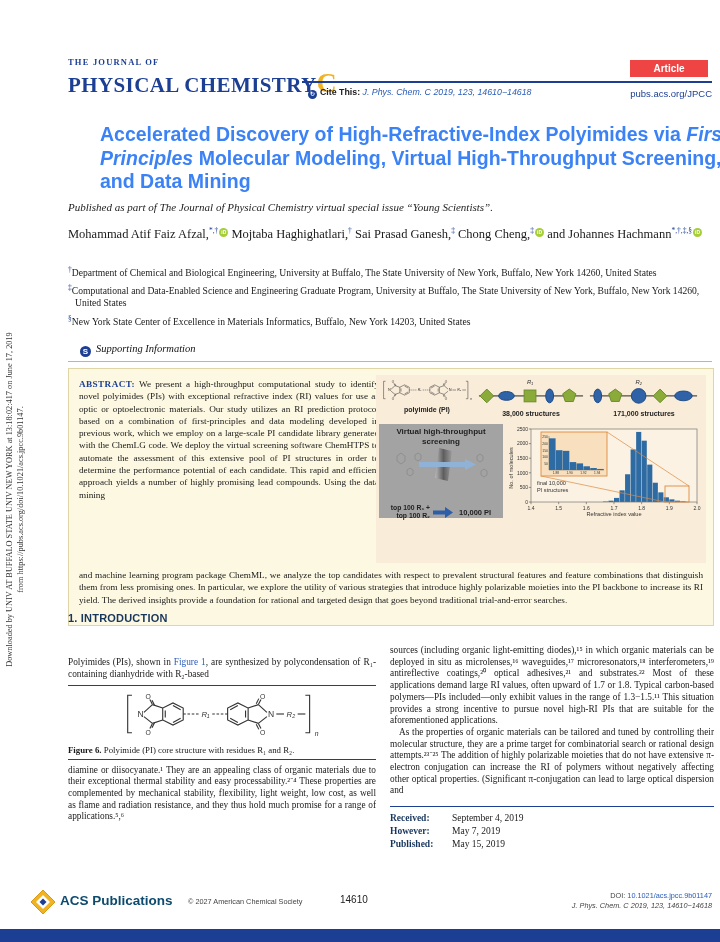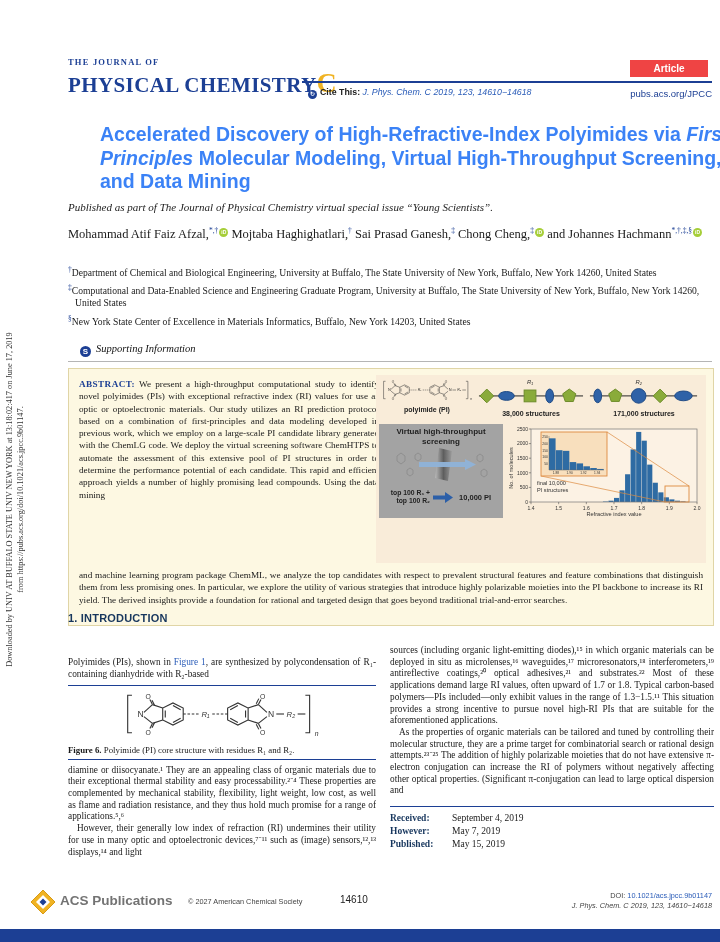--- a/index.html
+++ b/index.html
@@ -52,21 +52,21 @@
     font-size:9.2px;line-height:12.3px;text-align:justify;}
   .toc{position:absolute;right:7px;top:6px;width:330px;height:188px;background:#f9ecd9;
     padding:3px;box-sizing:border-box;}
   .toc-row1{display:flex;align-items:flex-start;height:44px;}
   .toc-cell{text-align:center;}
   .toc-cap{font:bold 7px "Liberation Sans",sans-serif;color:#222;margin-top:0px;}
   .toc-row2{display:flex;margin-top:2px;}
   .screen-box{width:124px;height:94px;background:#a3a3a3;margin-right:4px;padding:3px 2px;
     box-sizing:border-box;text-align:center;}
   .screen-title{font:bold 8px "Liberation Sans",sans-serif;line-height:9.5px;color:#222;}
-  .screen-bottom{display:flex;align-items:center;justify-content:center;margin-top:3px;}
+  .screen-bottom{display:flex;align-items:center;justify-content:center;margin-top:18px;}
   .top100{font:bold 6.8px "Liberation Sans",sans-serif;line-height:8px;text-align:right;color:#222;}
   .result-pi{font:bold 7.5px "Liberation Sans",sans-serif;color:#222;margin-left:3px;}
   svg text{font-family:"Liberation Sans",sans-serif;fill:#333;}
   
   .sec-head{left:68px;top:612px;font:bold 11px "Liberation Sans",sans-serif;color:#17365d;
     letter-spacing:0.2px;}
   .col{font-size:9.3px;line-height:11.7px;text-align:justify;}
   .col-left{left:68px;top:657px;width:308px;height:228px;overflow:hidden;}
   .col-right{left:390px;top:645px;width:324px;height:245px;overflow:hidden;}
   .figlink{color:#2a5cb8;}
@@ -74,21 +74,21 @@
     margin:5px 0 5px 0;padding:4px 0 3px 0;text-align:center;}
   .fig-cap{font-size:8.8px;line-height:10.5px;text-align:left;margin-top:3px;}
   .p-ind{text-indent:9px;margin-top:0;}
   .dates{margin-top:7px;border-top:1.6px solid #1c3f94;padding-top:5px;
     font-size:9.5px;line-height:13px;}
   .dates .row{display:flex;}
   .dates .lbl{width:62px;font-weight:bold;color:#17365d;}
   
   .footer{left:30px;right:8px;top:889px;height:32px;font-family:"Liberation Sans",sans-serif;}
   .acs-logo{position:absolute;left:0;top:0;}
-  .acs-pub{position:absolute;left:30px;top:4px;font:bold 13.5px "Liberation Sans",sans-serif;color:#737373;text-align:right;}
+  .acs-pub{position:absolute;left:30px;top:4px;font:bold 13.5px "Liberation Sans",sans-serif;color:#0c4a6e;text-align:right;}
   .copyright{position:absolute;left:158px;top:8px;font-size:7.3px;color:#444;}
   .pagenum{position:absolute;left:310px;top:5px;font-size:10px;color:#222;}
   .doiblock{position:absolute;right:0;top:2px;text-align:right;font-size:7.3px;color:#444;line-height:9.5px;}
   .doiblock .doi{color:#2a5cb8;}
   .bottom-bar{left:0;right:0;bottom:0;height:13px;background:#1c3f94;}
 </style>
 </head>
 <body>
 
 <svg width="0" height="0" style="position:absolute" aria-hidden="true">
@@ -325,21 +325,20 @@
 
 <div class="abs col col-left">
   <p style="margin:0"><span>Polyimides (PIs), shown in </span><span class="figlink">Figure 1</span><span>, are synthesized by polycondensation of R₁-containing dianhydride with R₂-based</span></p>
   <div class="fig-block">
     <svg width="205" height="48" viewBox="0 0 240 56">
         <use href="#pi-struct"></use>
       </svg>
     <div class="fig-cap"><b>Figure 6.</b><span> Polyimide (PI) core structure with residues R₁ and R₂.</span></div>
   </div>
   <p style="margin:0">diamine or diisocyanate.¹ They are an appealing class of organic materials due to their exceptional thermal stability and easy processability.²⁻⁴ These properties are complemented by mechanical stability, flexibility, light weight, low cost, as well as flame and radiation resistance, and they thus hold much promise for a range of applications.⁵,⁶</p>
-  <p class="p-ind">However, their generally low index of refraction (RI) undermines their utility for use in many optic and optoelectronic devices,⁷⁻¹¹ such as (image) sensors,¹²,¹³ displays,¹⁴ and light</p>
 </div>
 
 <div class="abs col col-right">
   <p style="margin:0">sources (including organic light-emitting diodes),¹⁵ in which organic materials can be deployed in situ as microlenses,¹⁶ waveguides,¹⁷ microresonators,¹⁸ interferometers,¹⁹ antireflective coatings,²⁰ optical adhesives,²¹ and substrates.²² Most of these applications demand large RI values, often upward of 1.7 or 1.8. Typical carbon-based polymers—PIs included—only exhibit values in the range of 1.3−1.5.¹¹ This situation provides a strong incentive to pursue novel high-RI PIs that are suitable for the aforementioned applications.</p>
   <p class="p-ind" style="margin-top:0">As the properties of organic materials can be tailored and tuned by controlling their molecular structure, they are a prime target for combinatorial search or rational design attempts.²³⁻²⁵ The addition of highly polarizable moieties that do not have extensive π-electron conjugation can increase the RI of polymers without negatively affecting other optical properties. (Significant π-conjugation can lead to large optical dispersion and</p>
   <div class="dates">
     <div class="row">
         <span class="lbl">Received:</span>
         <span>September 4, 2019</span>
       </div>

